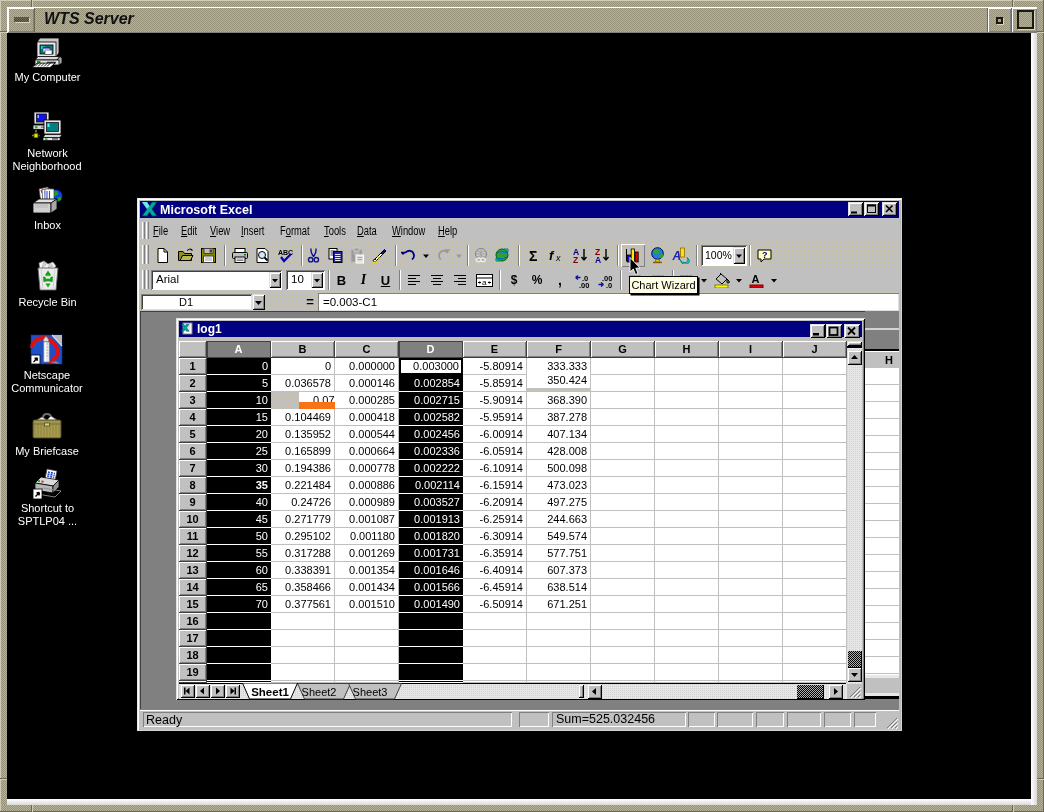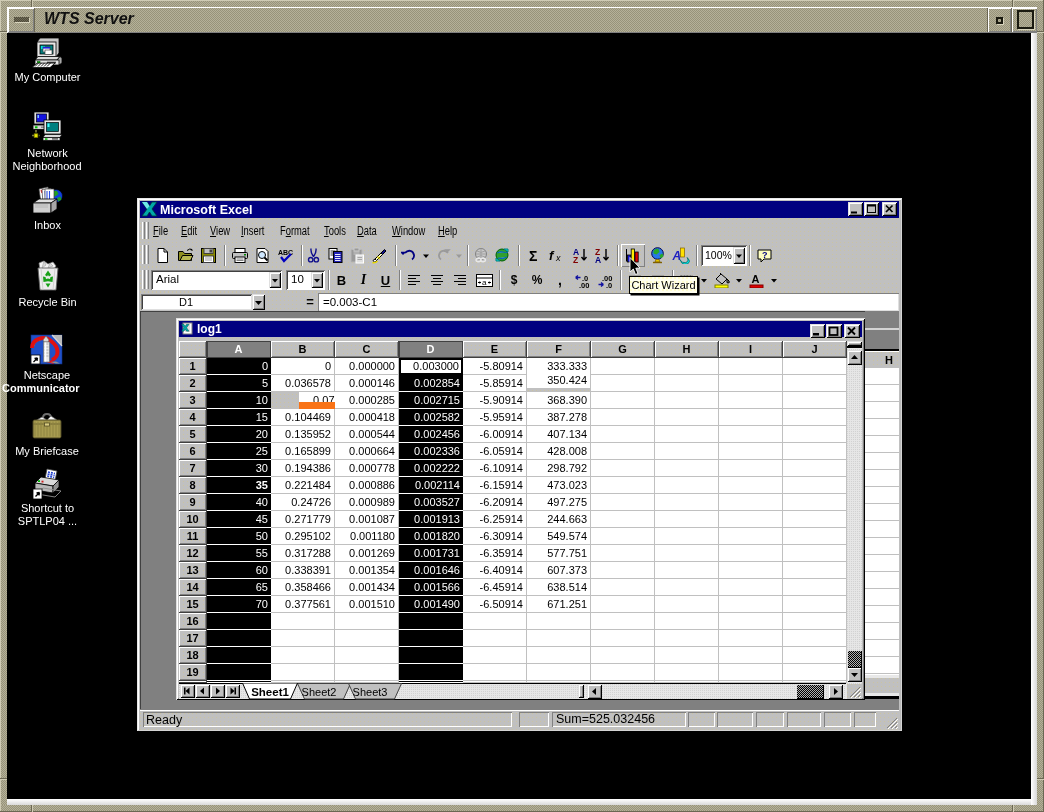--- a/index.html
+++ b/index.html
@@ -129,21 +129,21 @@
 <path d="M22 26 l-6 2 l8 2 z" fill="#e01010"></path>
 <path d="M13 6 L16 2 L19 6 L18 8 L14 8 Z" fill="#d8d8d8" stroke="#606060" stroke-width="0.6"></path>
 <rect x="13.5" y="8" width="6" height="20" fill="#e8e8e8" stroke="#707070" stroke-width="0.7"></rect>
 <path d="M14.5 10 h4 M14.5 13 h4 M14.5 16 h4 M14.5 19 h4 M14.5 22 h4" stroke="#a0a0a0" stroke-width="0.8"></path>
 <rect x="14.8" y="8.5" width="1.5" height="19" fill="#ffffff"></rect>
 <path d="M20 28 l6 1.5 l4 0 l-4 -2 z" fill="#909090"></path>
 <rect x="1" y="21" width="9" height="9" fill="#fff" stroke="#000" stroke-width="0.8"></rect>
 <path d="M3.5 28 L7.5 24 M7.5 24 l-3 0.5 M7.5 24 l-0.5 3" stroke="#000" stroke-width="1.3"></path>
 </svg></div>
 <div style="left:16px;top:369px;width:62px;height:13px;color:#fff;font-size:11px;text-align:center;white-space:nowrap;">Netscape</div>
-<div style="left:2px;top:382px;width:90px;height:13px;color:#fff;font-size:11px;white-space:nowrap;font-weight:bold;">Communicator</div>
+<div style="left:2px;top:382px;width:90px;height:13px;color:#fff;font-size:11px;text-align:center;white-space:nowrap;">Communicator</div>
 <div class="ico" style="left:31px;top:412px;width:34px;height:34px;"><svg width="32" height="28" viewBox="0 0 32 28">
 <path d="M12 6 q0 -4 4 -4 q4 0 4 4" fill="none" stroke="#707070" stroke-width="2"></path>
 <path d="M4 9 l7 -4 l5 3 l4 -4 l6 4 l-4 3 z" fill="#f8f8f8" stroke="#606060" stroke-width="0.7"></path>
 <rect x="2" y="8" width="28" height="18" rx="1.5" fill="#a89c50" stroke="#4a4420" stroke-width="1"></rect>
 <path d="M2 12 h28" stroke="#6e6430" stroke-width="1"></path>
 <path d="M4 9.5 v15 M7 9.5 v15 M10 9.5 v15 M13 9.5 v15 M16 9.5 v15 M19 9.5 v15 M22 9.5 v15 M25 9.5 v15 M28 9.5 v15" stroke="#8e8440" stroke-width="1"></path>
 <rect x="13.5" y="11" width="5" height="3" fill="#d8cc80" stroke="#4a4420" stroke-width="0.7"></rect>
 </svg></div>
 <div style="left:2px;top:445px;width:90px;height:13px;color:#fff;font-size:11px;text-align:center;white-space:nowrap;">My Briefcase</div>
 <div class="ico" style="left:31px;top:467px;width:34px;height:34px;"><svg width="32" height="33" viewBox="0 0 32 33">
@@ -610,21 +610,21 @@
 <div class="cell" style="left:591px;top:443px;width:64px;height:17px;background:#fff;color:#000;line-height:17px;border-right:1px solid #c0c0c0;border-bottom:1px solid #c0c0c0;"></div>
 <div class="cell" style="left:655px;top:443px;width:64px;height:17px;background:#fff;color:#000;line-height:17px;border-right:1px solid #c0c0c0;border-bottom:1px solid #c0c0c0;"></div>
 <div class="cell" style="left:719px;top:443px;width:64px;height:17px;background:#fff;color:#000;line-height:17px;border-right:1px solid #c0c0c0;border-bottom:1px solid #c0c0c0;"></div>
 <div class="cell" style="left:783px;top:443px;width:64px;height:17px;background:#fff;color:#000;line-height:17px;border-right:1px solid #c0c0c0;border-bottom:1px solid #c0c0c0;"></div>
 <div class="dith hdr raise" style="left:179px;top:460px;width:28px;height:17px;line-height:17px;border-right:1px solid #404040;border-bottom:1px solid #404040;">7</div>
 <div class="cell" style="left:207px;top:460px;width:64px;height:17px;background:#000;color:#fff;line-height:16px;border-bottom:1px solid #fff;">30</div>
 <div class="cell" style="left:271px;top:460px;width:64px;height:17px;background:#fff;color:#000;line-height:17px;border-right:1px solid #c0c0c0;border-bottom:1px solid #c0c0c0;">0.194386</div>
 <div class="cell" style="left:335px;top:460px;width:64px;height:17px;background:#fff;color:#000;line-height:17px;border-right:1px solid #c0c0c0;border-bottom:1px solid #c0c0c0;">0.000778</div>
 <div class="cell" style="left:399px;top:460px;width:64px;height:17px;background:#000;color:#fff;line-height:16px;border-bottom:1px solid #fff;">0.002222</div>
 <div class="cell" style="left:463px;top:460px;width:64px;height:17px;background:#fff;color:#000;line-height:17px;border-right:1px solid #c0c0c0;border-bottom:1px solid #c0c0c0;">-6.10914</div>
-<div class="cell" style="left:527px;top:460px;width:64px;height:17px;background:#fff;color:#000;line-height:17px;border-right:1px solid #c0c0c0;border-bottom:1px solid #c0c0c0;">298.792</div>
+<div class="cell" style="left:527px;top:460px;width:64px;height:17px;background:#fff;color:#000;line-height:17px;border-right:1px solid #c0c0c0;border-bottom:1px solid #c0c0c0;">500.098</div>
 <div class="cell" style="left:591px;top:460px;width:64px;height:17px;background:#fff;color:#000;line-height:17px;border-right:1px solid #c0c0c0;border-bottom:1px solid #c0c0c0;"></div>
 <div class="cell" style="left:655px;top:460px;width:64px;height:17px;background:#fff;color:#000;line-height:17px;border-right:1px solid #c0c0c0;border-bottom:1px solid #c0c0c0;"></div>
 <div class="cell" style="left:719px;top:460px;width:64px;height:17px;background:#fff;color:#000;line-height:17px;border-right:1px solid #c0c0c0;border-bottom:1px solid #c0c0c0;"></div>
 <div class="cell" style="left:783px;top:460px;width:64px;height:17px;background:#fff;color:#000;line-height:17px;border-right:1px solid #c0c0c0;border-bottom:1px solid #c0c0c0;"></div>
 <div class="dith hdr raise" style="left:179px;top:477px;width:28px;height:17px;line-height:17px;border-right:1px solid #404040;border-bottom:1px solid #404040;">8</div>
 <div class="cell" style="left:207px;top:477px;width:64px;height:17px;background:#000;color:#fff;line-height:16px;border-bottom:1px solid #fff;font-weight:bold;">35</div>
 <div class="cell" style="left:271px;top:477px;width:64px;height:17px;background:#fff;color:#000;line-height:17px;border-right:1px solid #c0c0c0;border-bottom:1px solid #c0c0c0;">0.221484</div>
 <div class="cell" style="left:335px;top:477px;width:64px;height:17px;background:#fff;color:#000;line-height:17px;border-right:1px solid #c0c0c0;border-bottom:1px solid #c0c0c0;">0.000886</div>
 <div class="cell" style="left:399px;top:477px;width:64px;height:17px;background:#000;color:#fff;line-height:16px;border-bottom:1px solid #fff;">0.002114</div>
 <div class="cell" style="left:463px;top:477px;width:64px;height:17px;background:#fff;color:#000;line-height:17px;border-right:1px solid #c0c0c0;border-bottom:1px solid #c0c0c0;">-6.15914</div>

